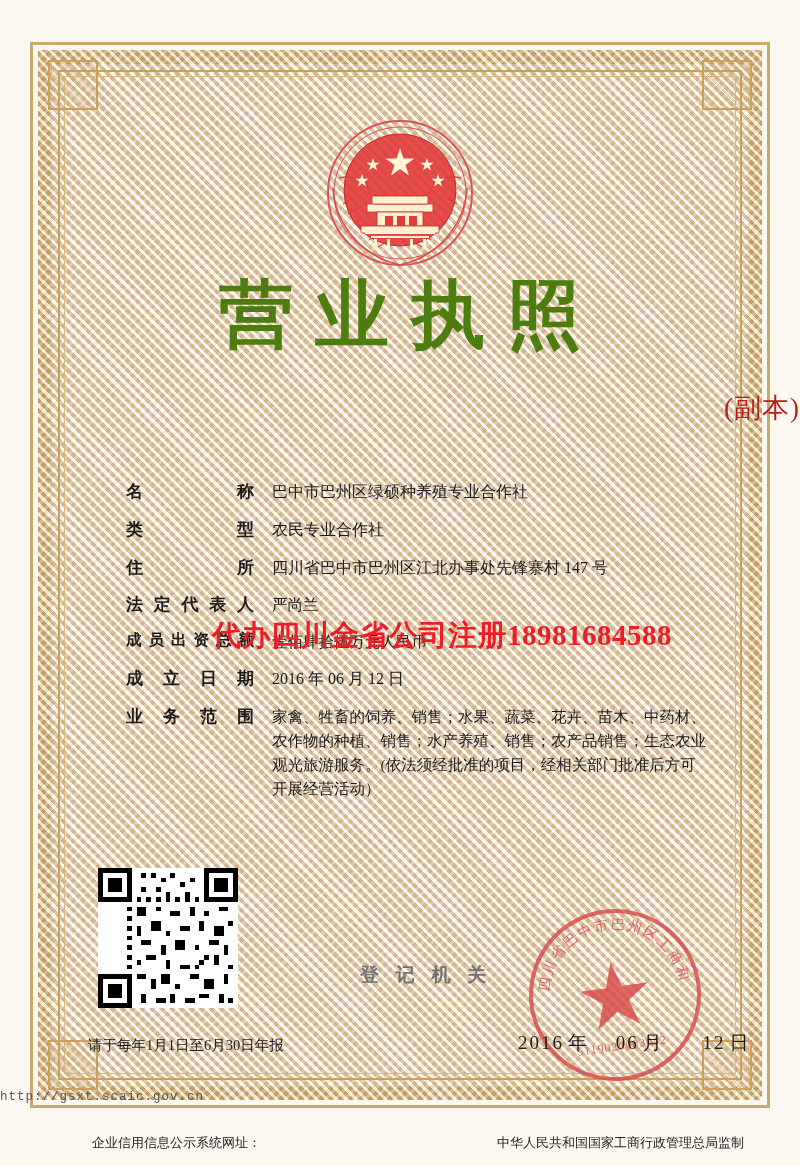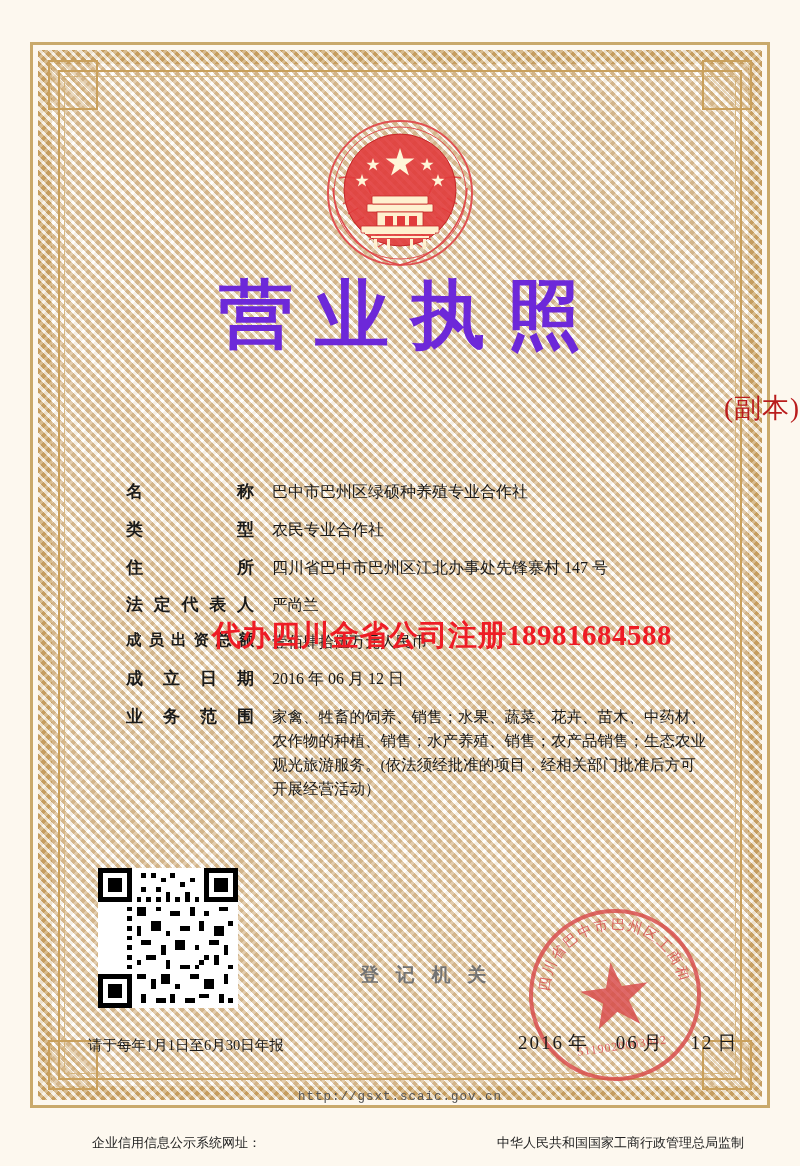--- a/index.html
+++ b/index.html
@@ -89,21 +89,21 @@
   .title {
     position: absolute;
     left: 0; right: 0;
     top: 278px;
     text-align: center;
     font-family: "Liberation Serif", "DejaVu Serif", serif;
     font-size: 74px;
     font-weight: bold;
     letter-spacing: 22px;
     text-indent: 22px;
-    color: #6d28d9;
+    color: #4d7c0f;
     line-height: 1;
   }
   .subtitle {
     position: absolute;
     left: 0; right: 0;
     top: 390px;
     text-align: right;
     font-size: 27px;
     color: #b91c1c;
     letter-spacing: 1px;
@@ -211,21 +211,21 @@
     position: absolute;
     left: 88px;
     top: 1036px;
     font-size: 14.5px;
     color: #1b1b1b;
   }
   .url-line {
     position: absolute;
     left: 0; right: 0;
     bottom: 62px;
-    text-align: center;
+    text-align: left;
     font-size: 12.5px;
     color: #555;
     font-family: "Liberation Mono", "DejaVu Sans Mono", monospace;
     letter-spacing: 1px;
   }
 
   
   .bottom-bar {
     position: absolute;
     left: 0; right: 0;
@@ -493,21 +493,21 @@
           <textPath href="#sealArc" startOffset="6%">四川省巴中市巴州区工商和质量技术监督局</textPath>
         </text>
         <text x="95" y="150" text-anchor="middle" font-size="12" fill="#d94a4a" font-family="'Liberation Serif', serif" letter-spacing="1">5119020003042</text>
       </g>
     </svg>
   </div>
 
   <div class="date-line">
     <span>2016</span><span>年</span>
     <span style="margin-left:18px">06</span><span>月</span>
-    <span style="margin-left:18px">12</span><span>日</span>
+    <span style="margin-left:30px">12</span><span>日</span>
   </div>
 
   <div class="annual-note">请于每年1月1日至6月30日年报</div>
 
   <div class="url-line">http://gsxt.scaic.gov.cn</div>
 
 </div>
 
 <div class="bottom-bar">
   <div>企业信用信息公示系统网址：</div>

